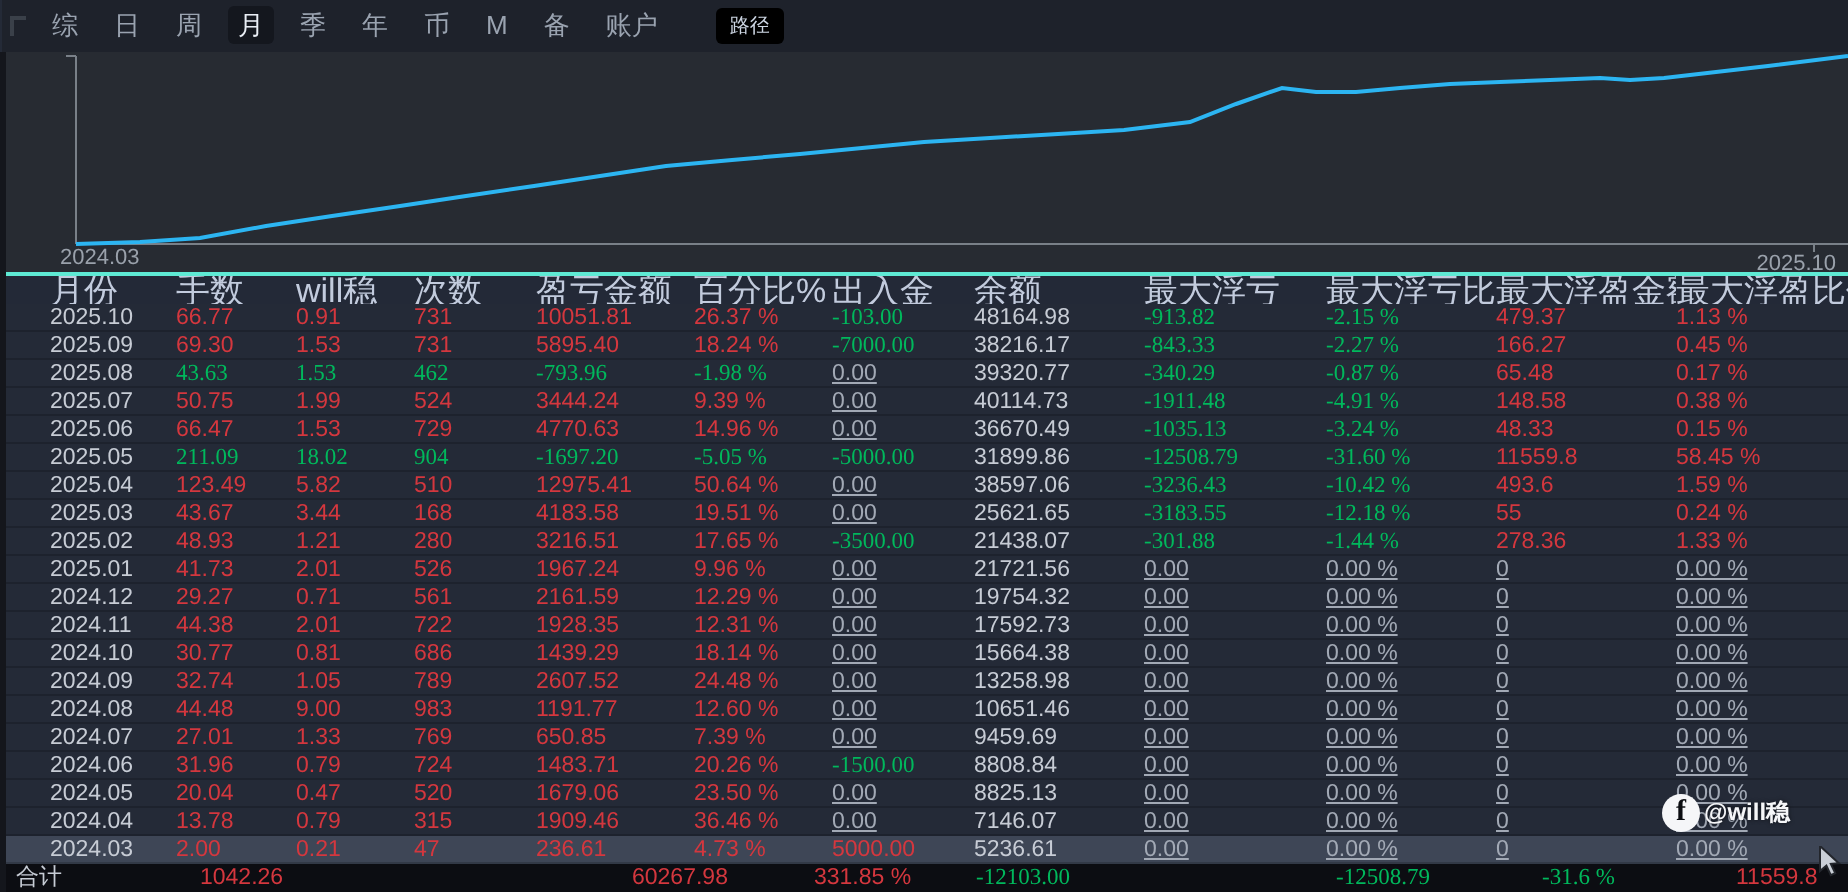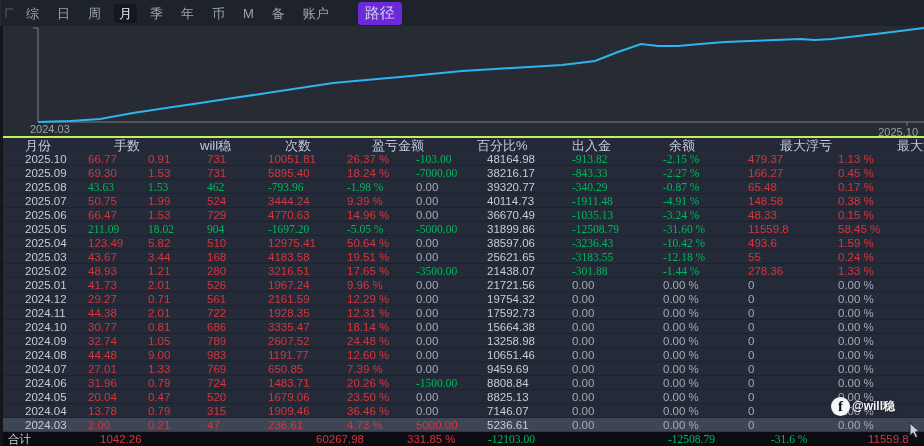--- a/index.html
+++ b/index.html
@@ -5,42 +5,42 @@
   html,body{margin:0;padding:0;background:#15181d;}
   *{box-sizing:border-box;font-family:"Liberation Sans", sans-serif;}
   #app{position:relative;width:924px;height:446px;background:var(--c-tablebg);overflow:hidden;}
 
   
   #menubar{position:absolute;left:1px;top:0;width:924px;height:26px;background:var(--c-menubg);
     display:flex;align-items:center;padding-left:20px;}
   .grip{position:absolute;left:4px;top:8px;width:8px;height:10px;border-left:2px solid #3a4049;border-top:2px solid #3a4049;}
   .menu-item{color:var(--c-menutext);font-size:13px;padding:2px 5px;margin-right:8px;border-radius:3px;cursor:default;}
   .menu-item.active{background:#14171e;color:#e9eef5;}
-  .path-btn{margin-left:16px;background:#6d28d9;color:#ccd5e2;font-size:15px;padding:2px 7px;border-radius:3px;}
+  .path-btn{margin-left:16px;background:#000000;color:#ccd5e2;font-size:10px;padding:2px 7px;border-radius:3px;}
 
   
   #chart{position:absolute;left:0;top:26px;width:924px;height:110px;background:var(--c-chartbg);}
   #chart svg{display:block;}
   .xlabel{position:absolute;font-size:11px;color:var(--c-axistext);}
   #xlabel-start{left:30px;top:97px;}
   #xlabel-end{right:6px;top:100px;}
 
   
   #table{position:absolute;left:0;top:136px;width:924px;}
   .tr{display:grid;grid-template-columns:63px 60px 59px 61px 79px 69px 71px 85px 91px 85px 90px 86px;
       padding-left:25px;height:14px;line-height:14px;font-size:11.5px;background:var(--c-tablebg);
       border-bottom:1px solid rgba(0,0,0,0.18);}
-  .tr.head{height:16px;line-height:16px;font-size:13px;color:var(--c-headtext);
-      background:var(--c-headbg);border-top:2px solid #bef264;border-bottom:none;gap:26px;}
+  .tr.head{height:16px;line-height:16px;font-size:17px;color:var(--c-headtext);
+      background:var(--c-headbg);border-top:2px solid #5eead4;border-bottom:none;}
   .tr.selected{background:var(--c-selbg);}
   .tr.total{background:var(--c-totalbg);height:14px;border-bottom:none;gap:12px;}
   .tr.total .td:first-child{margin-left:-17px;}
   .td,.th{overflow:hidden;white-space:nowrap;text-align:left;}
   .c-r{color:var(--c-red);} .c-g{color:var(--c-green);font-family:Liberation Serif, serif;}
-  .c-w{color:var(--c-white);} .c-m{color:var(--c-muted);}
+  .c-w{color:var(--c-white);} .c-m{color:var(--c-muted);text-decoration:underline;}
 
   
   #edge{position:absolute;left:0;top:26px;width:3px;height:420px;background:#14161c;}
 
   
   #watermark{position:absolute;left:831px;top:397px;display:flex;align-items:center;gap:2px;z-index:5;}
   #watermark .fb{width:19px;height:19px;border-radius:50%;background:#f5f6f8;color:#0b0d11;
      font-weight:bold;font-size:15px;text-align:center;line-height:19px;font-family:"Liberation Serif",serif;}
   #watermark .wm-text{color:#f5f6f8;font-size:12px;font-weight:bold;text-shadow:0 0 2px rgba(0,0,0,.6);}
 
@@ -252,21 +252,21 @@
           <div class="td c-m">0.00</div>
           <div class="td c-m">0.00 %</div>
           <div class="td c-m">0</div>
           <div class="td c-m">0.00 %</div>
         </div>
         <div class="tr">
           <div class="td c-w">2024.10</div>
           <div class="td c-r">30.77</div>
           <div class="td c-r">0.81</div>
           <div class="td c-r">686</div>
-          <div class="td c-r">3335.47</div>
+          <div class="td c-r">1439.29</div>
           <div class="td c-r">18.14 %</div>
           <div class="td c-m">0.00</div>
           <div class="td c-w">15664.38</div>
           <div class="td c-m">0.00</div>
           <div class="td c-m">0.00 %</div>
           <div class="td c-m">0</div>
           <div class="td c-m">0.00 %</div>
         </div>
         <div class="tr">
           <div class="td c-w">2024.09</div>

